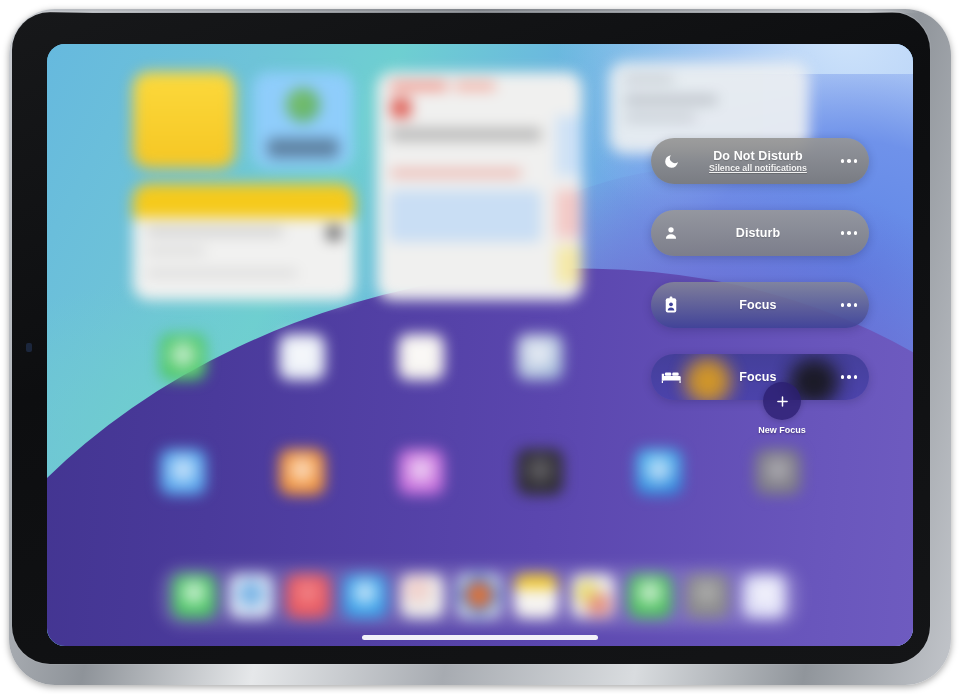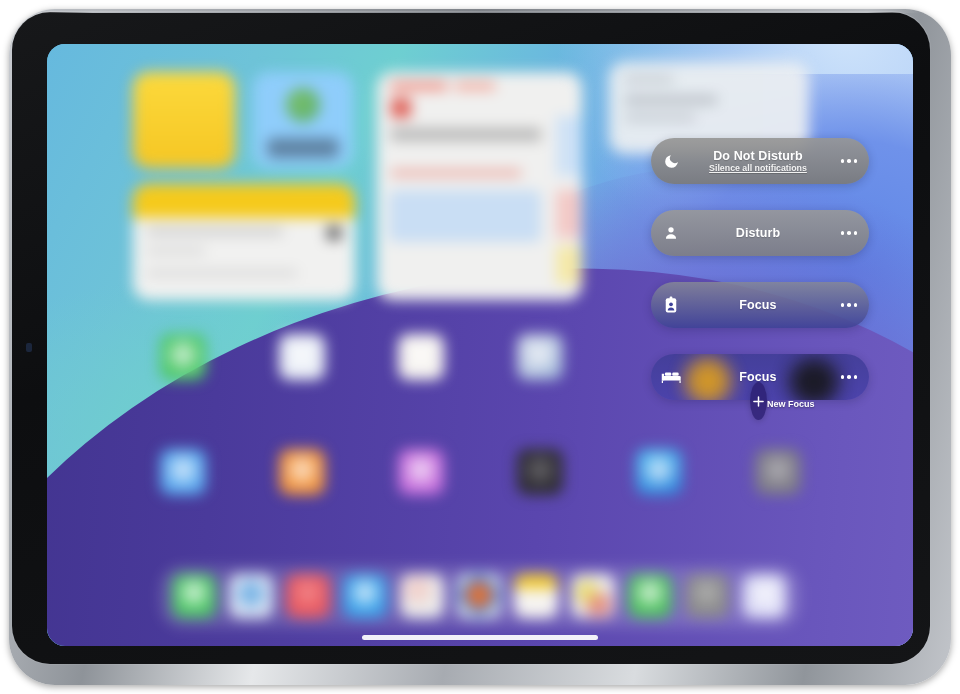--- a/index.html
+++ b/index.html
@@ -168,21 +168,21 @@
     text-shadow:0 1px 1px rgba(0,0,0,.18);text-decoration:underline; }
   .pill .more{
     position:relative; z-index:2; width:40px; flex:0 0 40px;
     display:flex; align-items:center; justify-content:center; gap:3px;
   }
   .pill .more i{ width:3.6px; height:3.6px; border-radius:50%; background:#fff; display:block; }
 
   
   .newfocus{
     position:absolute; right:99px; top:338px; width:64px;
-    display:flex; flex-direction:row; align-items:center;
+    display:flex; flex-direction:column; align-items:center;
   }
   .nf-circle{
     width:38px; height:38px; border-radius:50%;
     background:rgba(42,30,110,.78);
     display:flex; align-items:center; justify-content:center;
     box-shadow:0 1px 6px rgba(0,0,0,.2);
   }
   .nf-label{ margin-top:5px; color:#fff; font-size:9px; font-weight:bold;
     text-shadow:0 1px 2px rgba(0,0,0,.35); white-space:nowrap; }
 

